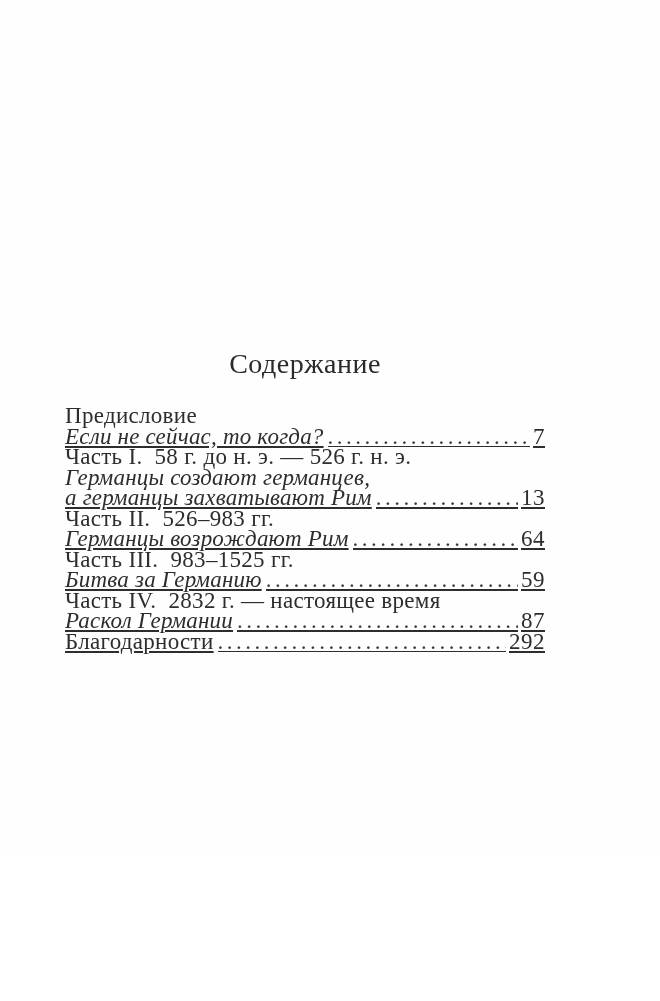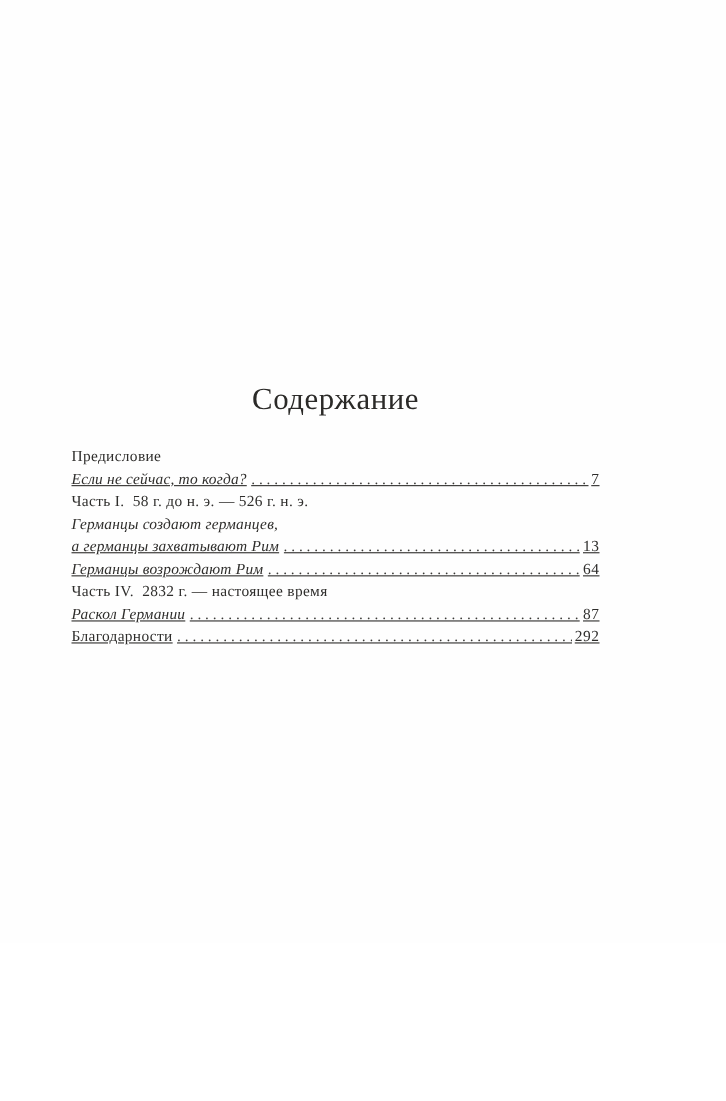--- a/index.html
+++ b/index.html
@@ -24,21 +24,21 @@
   }
   .toc-title {
     font-size: 28px;
     font-weight: normal;
     text-align: center;
     letter-spacing: 0.5px;
     margin: 0 0 26px 0;
     color: #2b2a28;
   }
   .toc {
-    font-size: 14px;
+    font-size: 23px;
     line-height: 20.5px;
   }
   .entry + .entry {
   }
   .head {
     white-space: pre;
     letter-spacing: 0.3px;
   }
   .line {
     display: flex;
@@ -94,27 +94,36 @@
         <div class="head">Часть I.  58 г. до н. э. — 526 г. н. э.</div>
         <div class="sub-line">Германцы создают германцев,</div>
         <div class="line">
           <span class="sub">а германцы захватывают Рим</span>
           <span class="leader"></span>
           <span class="num">13</span>
         </div>
       </div>
 
       <div class="entry">
+        <div class="head">Часть II.  526–983 гг.</div>
         <div class="line">
           <span class="sub">Германцы возрождают Рим</span>
           <span class="leader"></span>
           <span class="num">64</span>
         </div>
       </div>
 
+      <div class="entry">
+        <div class="head">Часть III.  983–1525 гг.</div>
+        <div class="line">
+          <span class="sub">Битва за Германию</span>
+          <span class="leader"></span>
+          <span class="num">59</span>
+        </div>
+      </div>
 
       <div class="entry">
         <div class="head">Часть IV.  2832 г. — настоящее время</div>
         <div class="line">
           <span class="sub">Раскол Германии</span>
           <span class="leader"></span>
           <span class="num">87</span>
         </div>
       </div>
 

